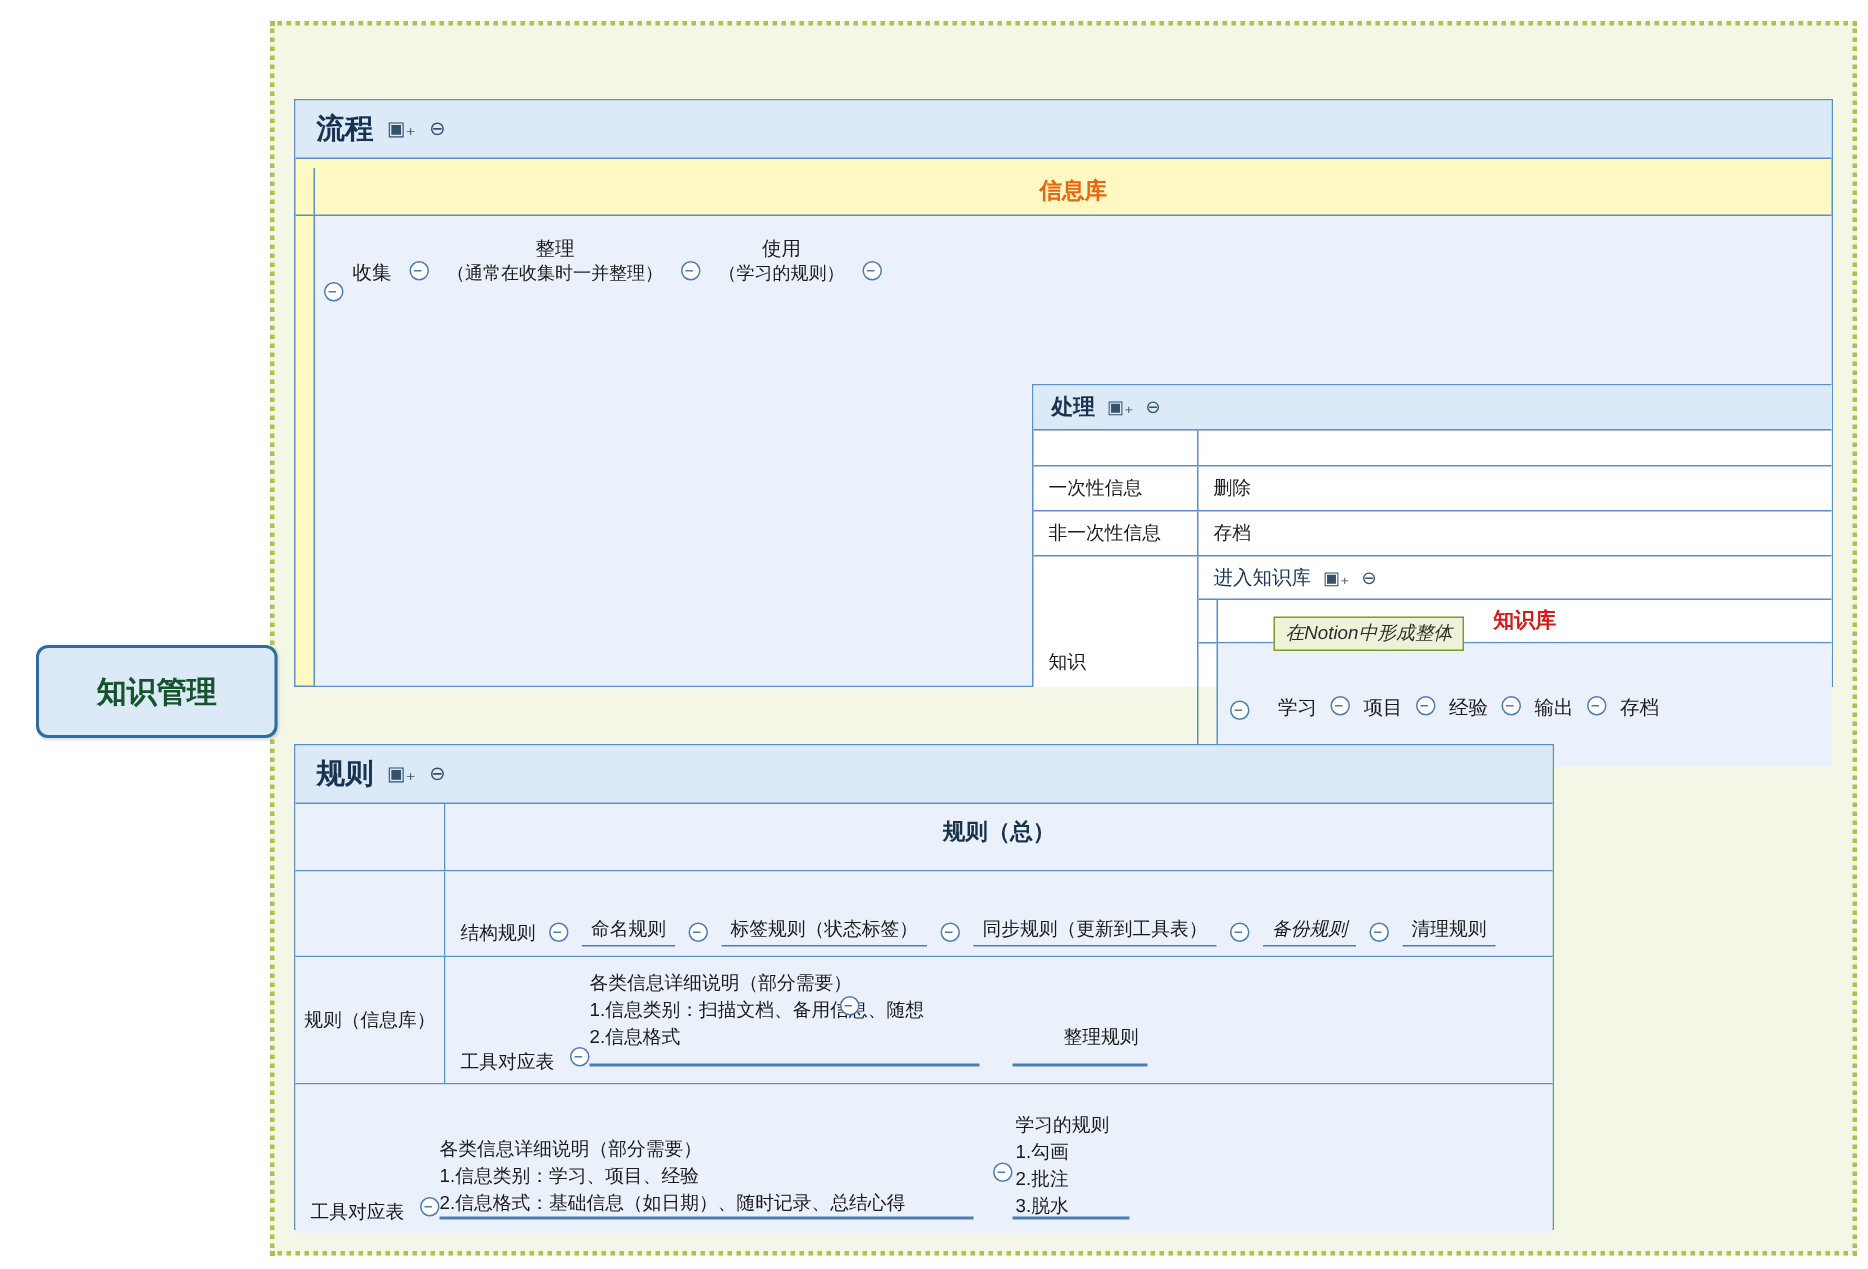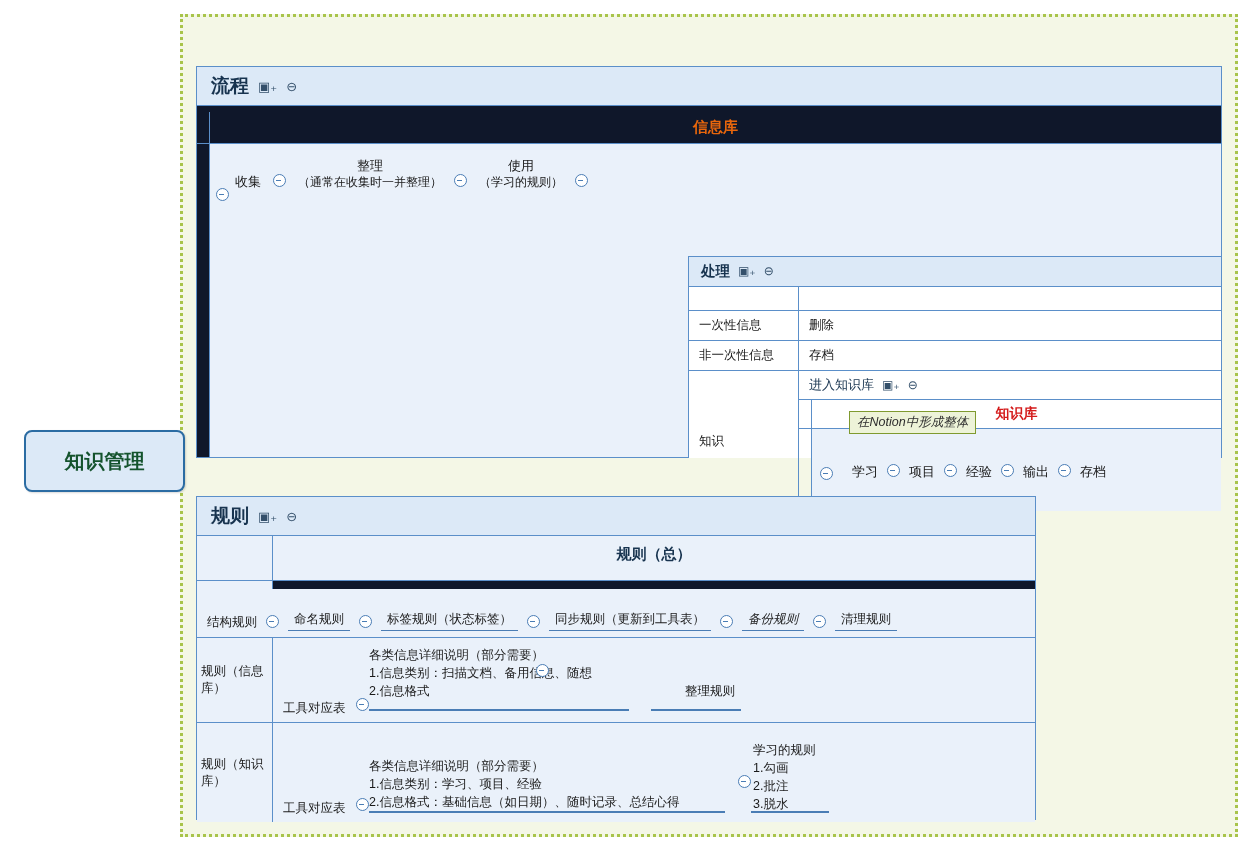--- a/index.html
+++ b/index.html
@@ -33,21 +33,21 @@
   .note{
     position:absolute;background:#edf3d8;border:1.5px solid #7f9a2f;
     font-style:italic;color:#2d2d2d;font-size:12px;line-height:17px;
     padding:3px 6px;white-space:pre;
   }
   #note-top{left:176px;top:16px;width:305px;}
   #note-notion{left:849px;top:383px;padding:2px 7px;font-size:12.5px;margin-top:28px;}
 
   
   .panel{
-    position:absolute;background:#0f172a;border:1px solid #5b8fc9;
+    position:absolute;background:#fef9c3;border:1px solid #5b8fc9;
   }
   .panel-header{
     background:#dce9f7;border-bottom:1px solid #5b8fc9;
     display:flex;align-items:center;gap:9px;
     padding:6px 14px;font-size:19px;font-weight:bold;color:#17334f;
   }
   .panel-header .mini{font-size:13px;font-weight:normal;color:#34506b;}
 
   
   #flow-panel{left:196px;top:66px;width:1024px;height:390px;}
@@ -117,21 +117,21 @@
   .kb-title{flex:1;text-align:center;color:#d41b1b;font-weight:bold;font-size:14px;padding:5px 0;}
   .kb-main{display:flex;flex:1;}
   .kb-chain-wrap{flex:1;background:#eaf1fa;position:relative;}
   .kchain{position:absolute;left:40px;top:34px;display:flex;align-items:center;font-size:13px;}
 
   
   #rules-panel{left:196px;top:496px;width:838px;height:322px;}
   .rules-body{display:flex;flex-direction:column;height:calc(100% - 36px);}
   .rrow{display:flex;border-bottom:1px solid #5b8fc9;}
   .rrow:last-child{border-bottom:none;}
-  .rc-l{width:76px;border-right:1px solid #5b8fc9;background:#eaf1fa;
+  .rc-l{width:100px;border-right:1px solid #5b8fc9;background:#eaf1fa;
         display:flex;align-items:center;justify-content:center;
         font-size:12.5px;box-sizing:border-box;padding:4px;}
   .rc-r{flex:1;position:relative;background:#eaf1fa;}
   .rules-title{
     text-align:center;font-weight:bold;font-size:15px;color:#17334f;padding:9px 0;
   }
   .rrow.title .rc-r{background:#eaf1fa;}
   .struct-chain{position:absolute;left:10px;bottom:6px;display:flex;align-items:flex-end;font-size:12.5px;}
   .underline{border-bottom:1.6px solid #4a7db5;}
 
@@ -274,21 +274,21 @@
 
     <div class="rules-body">
 
       <div class="rrow title" style="height:44px;">
         <div class="rc-l"></div>
         <div class="rc-r">
           <div class="rules-title">规则（总）</div>
         </div>
       </div>
 
-      <div class="rrow" style="height:56px;flex-direction:column;">
+      <div class="rrow" style="height:56px;">
         <div class="rc-l"></div>
         <div class="rc-r">
           <div class="struct-chain">
             <span>结构规则</span>
             <span class="circ"></span>
             <span class="underline" style="padding:0 6px 2px 6px;">命名规则</span>
             <span class="circ"></span>
             <span class="underline" style="padding:0 6px 2px 6px;">标签规则（状态标签）</span>
             <span class="circ"></span>
             <span class="underline" style="padding:0 6px 2px 6px;">同步规则（更新到工具表）</span>
@@ -311,21 +311,20 @@
 2.信息格式</div>
             <span class="circ" style="position:absolute;left:254px;top:26px;"></span>
             <div class="tool-text2" style="left:380px;top:44px;margin-left:32px;">整理规则</div>
             <div class="hline" style="left:96px;bottom:11px;width:260px;"></div>
             <div class="hline" style="left:378px;bottom:11px;width:90px;"></div>
           </div>
         </div>
       </div>
 
       <div class="rrow" style="flex:1;">
-        <div class="rc-l">规则（知识库）</div>
         <div class="rc-r">
           <div class="tool-block">
             <div class="tool-label">工具对应表</div>
             <span class="circ tool-circ"></span>
             <div class="tool-text" style="top:34px;">各类信息详细说明（部分需要）
 1.信息类别：学习、项目、经验
 2.信息格式：基础信息（如日期）、随时记录、总结心得</div>
             <span class="circ" style="position:absolute;left:456px;top:52px;"></span>
             <div class="tool-text2" style="left:480px;top:18px;">学习的规则
 1.勾画

